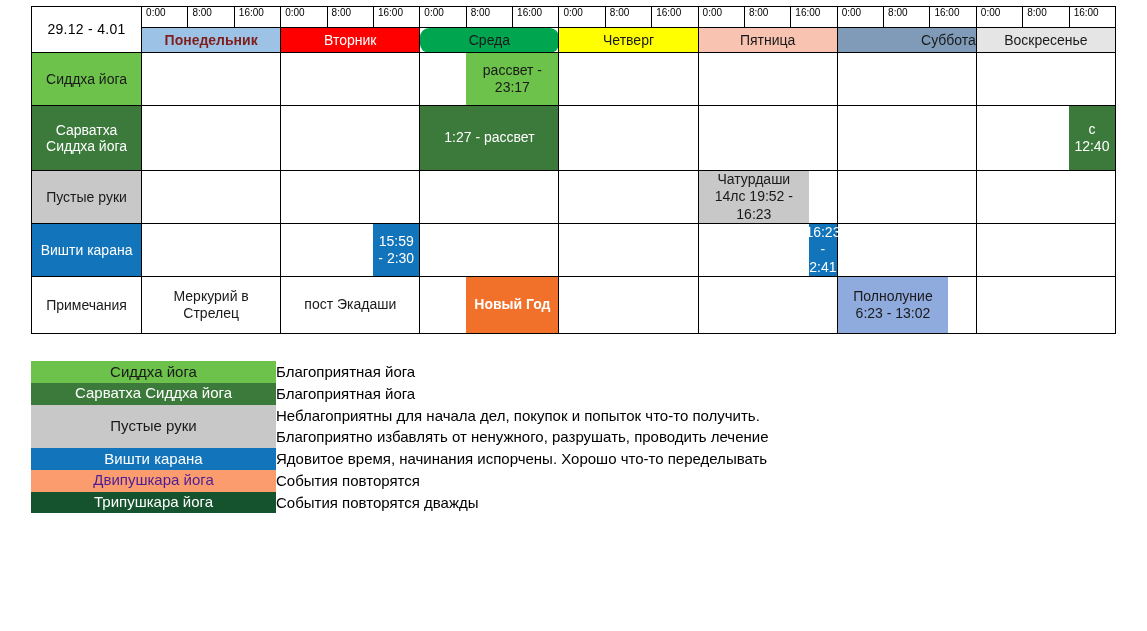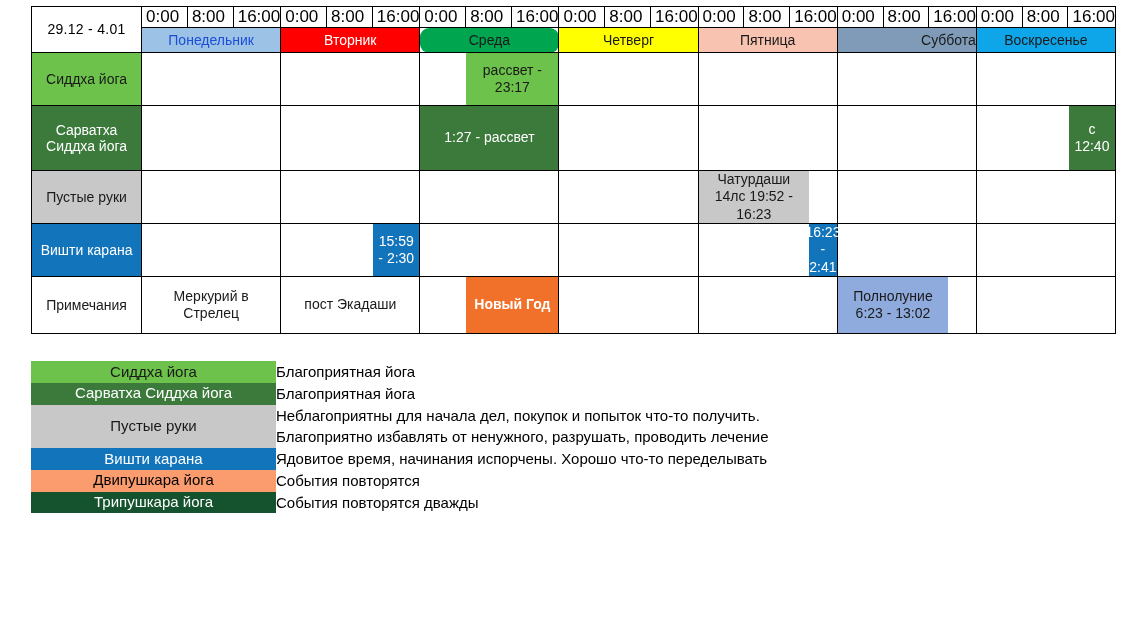--- a/index.html
+++ b/index.html
@@ -42,21 +42,21 @@
 
   
   .corner {
     font-size: 17px;
     font-weight: bold;
     letter-spacing: 0.3px;
   }
 
   
   .hour {
-    font-size: 17px;
+    font-size: 10px;
     text-align: left;
     padding-left: 4px;
     height: 20px;
     border-width: 1px;
     border-color: #000;
   }
 
   
   .day {
     font-size: 16px;
@@ -183,27 +183,27 @@
           </td>
           <td style="padding: 0px;">
             <div style="display: flex;">
               <div class="hour" style="flex: 1 1 0px; box-sizing: border-box;">0:00</div>
               <div class="hour" style="flex: 1 1 0px; box-sizing: border-box; border-left: 1px solid rgb(0, 0, 0);">8:00</div>
               <div class="hour" style="flex: 1 1 0px; box-sizing: border-box; border-left: 1px solid rgb(0, 0, 0);">16:00</div>
             </div>
           </td>
         </tr>
         <tr>
-          <td class="day" style="background: rgb(156, 195, 229); color: #1d4ed8;">Понедельник</td>
+          <td class="day" style="background: rgb(156, 195, 229); color: #7f1d1d; font-weight: bold;">Понедельник</td>
           <td class="day" style="background: rgb(255, 0, 0); color: #ffffff;">Вторник</td>
           <td class="day" style="background: rgb(0, 165, 80); color: rgb(26, 26, 26); border-radius: 9px;">Среда</td>
           <td class="day" style="background: rgb(255, 255, 0); color: rgb(26, 26, 26);">Четверг</td>
           <td class="day" style="background: rgb(248, 195, 176); color: rgb(26, 26, 26); margin-left: 36px;">Пятница</td>
           <td class="day" style="background: rgb(127, 155, 184); color: rgb(26, 26, 26); text-align: right;">Суббота</td>
-          <td class="day" style="background: #0ea5e9; color: rgb(26, 26, 26);">Воскресенье</td>
+          <td class="day" style="background: #e5e5e5; color: rgb(26, 26, 26);">Воскресенье</td>
         </tr>
         <tr>
           <td class="rowlab r-sid" style="background: rgb(108, 194, 74); color: rgb(26, 26, 26);">Сиддха йога</td>
           <td class="pad r-sid"></td>
           <td class="pad r-sid"></td>
           <td class="pad r-sid">
             <div class="cellbox" style="position: absolute; top: 0px; bottom: 0px; left: 33.3%; width: 66.7%; background: rgb(108, 194, 74); color: rgb(26, 26, 26);">
               <span>рассвет - 23:17</span>
             </div>
           </td>
@@ -306,21 +306,21 @@
         <tr>
           <td class="lg-key" style="background: rgb(200, 200, 200); color: rgb(26, 26, 26);">Пустые руки</td>
           <td class="lg-desc">Неблагоприятны для начала дел, покупок и попыток что-то получить.
 Благоприятно избавлять от ненужного, разрушать, проводить лечение</td>
         </tr>
         <tr>
           <td class="lg-key" style="background: rgb(18, 116, 186); color: rgb(255, 255, 255);">Вишти карана</td>
           <td class="lg-desc">Ядовитое время, начинания испорчены. Хорошо что-то переделывать</td>
         </tr>
         <tr>
-          <td class="lg-key" style="background: rgb(251, 156, 110); color: #000000;">Двипушкара йога</td>
+          <td class="lg-key" style="background: rgb(251, 156, 110); color: #4c1d95;">Двипушкара йога</td>
           <td class="lg-desc">События повторятся</td>
         </tr>
         <tr>
           <td class="lg-key" style="background: #14532d; color: rgb(255, 255, 255);">Трипушкара йога</td>
           <td class="lg-desc">События повторятся дважды</td>
         </tr>
       </tbody>
   </table>
 </div>
 

